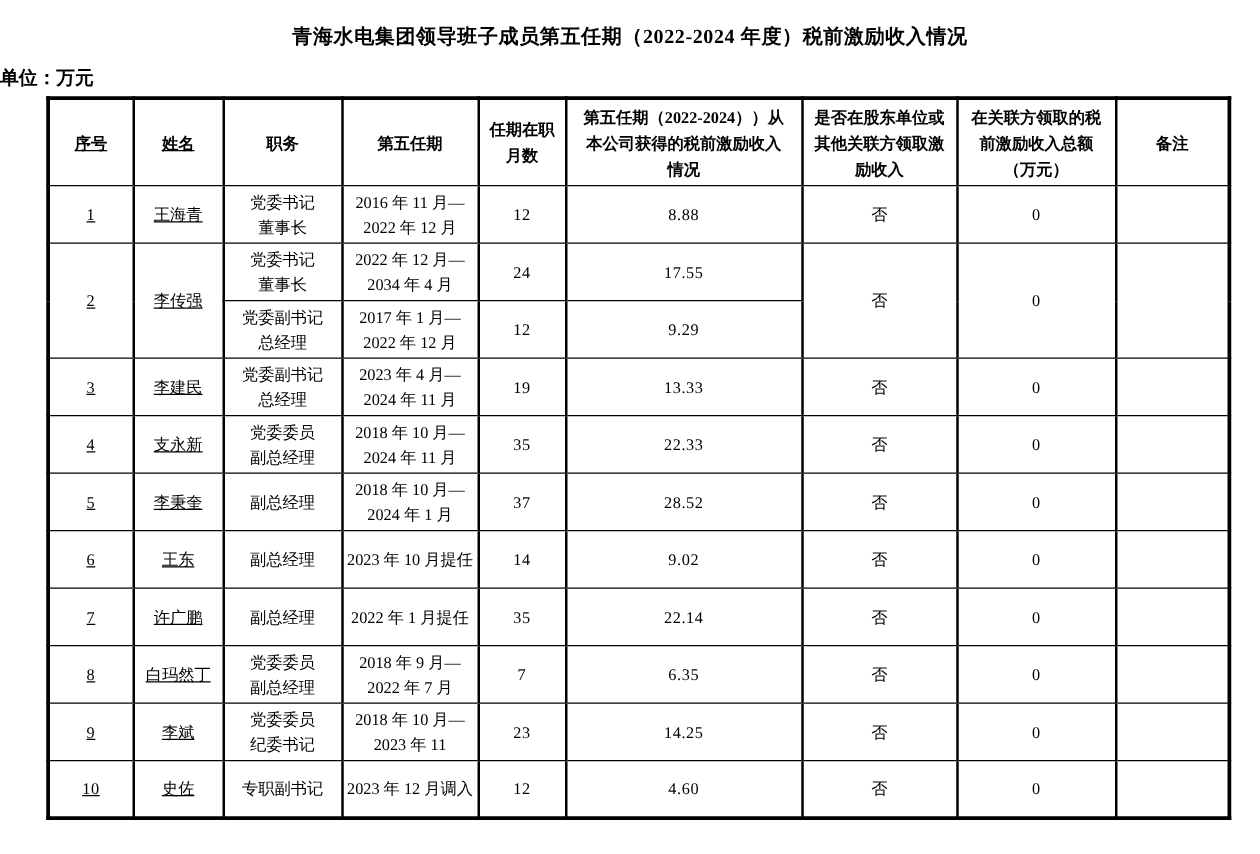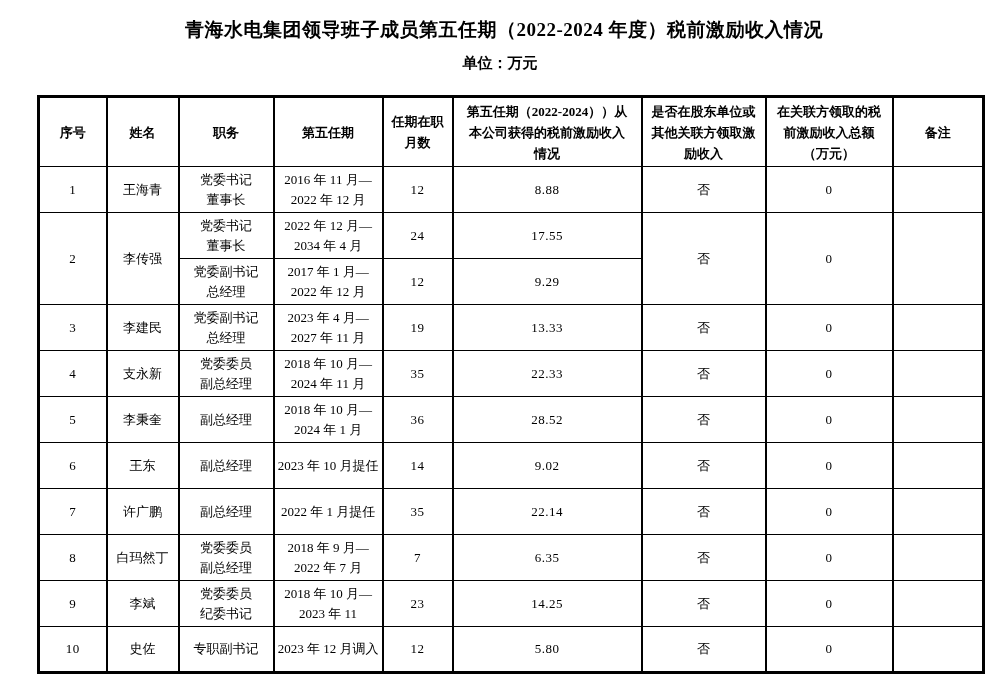--- a/index.html
+++ b/index.html
@@ -8,28 +8,28 @@
     width: 1008px; height: 683px;
     background: #ffffff;
     color: #000;
     font-family: "Liberation Serif", "DejaVu Serif", serif;
     overflow: hidden;
   }
   .title {
     padding-top: 16px;
     line-height: 28px;
     text-align: center;
-    font-size: 19px;
+    font-size: 16px;
     font-weight: bold;
     letter-spacing: 0.5px;
   }
   .unit {
-    margin: 9px 8px 22px 0;
+    margin: 9px 8px 4px 0;
     line-height: 20px;
-    text-align: center;
+    text-align: left;
     font-size: 15px;
     font-weight: bold;
   }
   table.income-table {
     margin-left: 37px;
     border-collapse: collapse;
     table-layout: fixed;
     border: 3px solid #000;
   }
   .income-table th, .income-table td {
@@ -41,21 +41,21 @@
     white-space: pre-line;
     font-size: 13px;
     line-height: 20px;
     font-weight: normal;
   }
   .income-table thead tr { height: 70px; }
   .income-table tbody tr { height: 46px; }
   .income-table th { font-weight: bold; line-height: 21px; }
   .c-tenure { font-size: 12px; }
   .num { font-size: 15px; letter-spacing: 0.5px; }
-  .thick-b { border-bottom-width: 2px; }
+  .thick-b { border-bottom-width: 2px; text-decoration: underline; }
 </style>
 </head>
 <body>
 
 <div class="page">
 
   <div class="title">青海水电集团领导班子成员第五任期（2022-2024 年度）税前激励收入情况</div>
   <div class="unit">单位：万元</div>
 
   <table class="income-table">
@@ -127,21 +127,21 @@
         <td class="num">12</td>
         <td class="num">9.29</td>
       </tr>
 
       <tr>
         <td class="num thick-b">3</td>
         <td class="thick-b">李建民</td>
         <td>党委副书记
 总经理</td>
         <td class="c-tenure">2023 年 4 月—
-2027 年 11 月</td>
+2024 年 11 月</td>
         <td class="num">19</td>
         <td class="num">13.33</td>
         <td>否</td>
         <td class="num">0</td>
         <td></td>
       </tr>
 
       <tr>
         <td class="num thick-b">4</td>
         <td class="thick-b">支永新</td>
@@ -155,21 +155,21 @@
         <td class="num">0</td>
         <td></td>
       </tr>
 
       <tr>
         <td class="num thick-b">5</td>
         <td class="thick-b">李秉奎</td>
         <td>副总经理</td>
         <td class="c-tenure">2018 年 10 月—
 2024 年 1 月</td>
-        <td class="num">36</td>
+        <td class="num">37</td>
         <td class="num">28.52</td>
         <td>否</td>
         <td class="num">0</td>
         <td></td>
       </tr>
 
       <tr>
         <td class="num thick-b">6</td>
         <td class="thick-b">王东</td>
         <td>副总经理</td>
@@ -220,21 +220,21 @@
         <td class="num">0</td>
         <td></td>
       </tr>
 
       <tr>
         <td class="num thick-b">10</td>
         <td class="thick-b">史佐</td>
         <td>专职副书记</td>
         <td class="c-tenure">2023 年 12 月调入</td>
         <td class="num">12</td>
-        <td class="num">5.80</td>
+        <td class="num">4.60</td>
         <td>否</td>
         <td class="num">0</td>
         <td></td>
       </tr>
 
     </tbody>
   </table>
 </div>
 
 </body></html>

